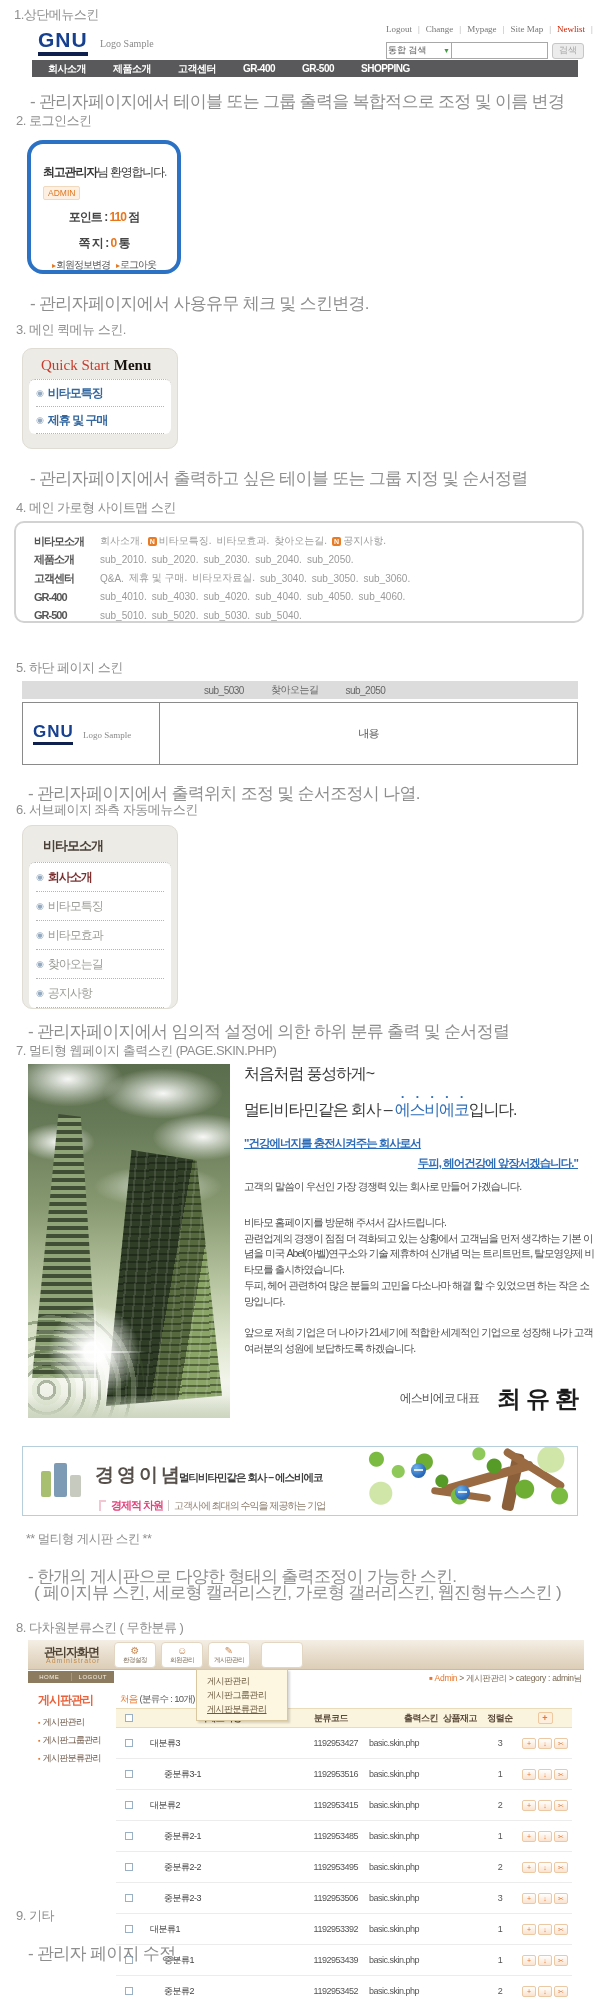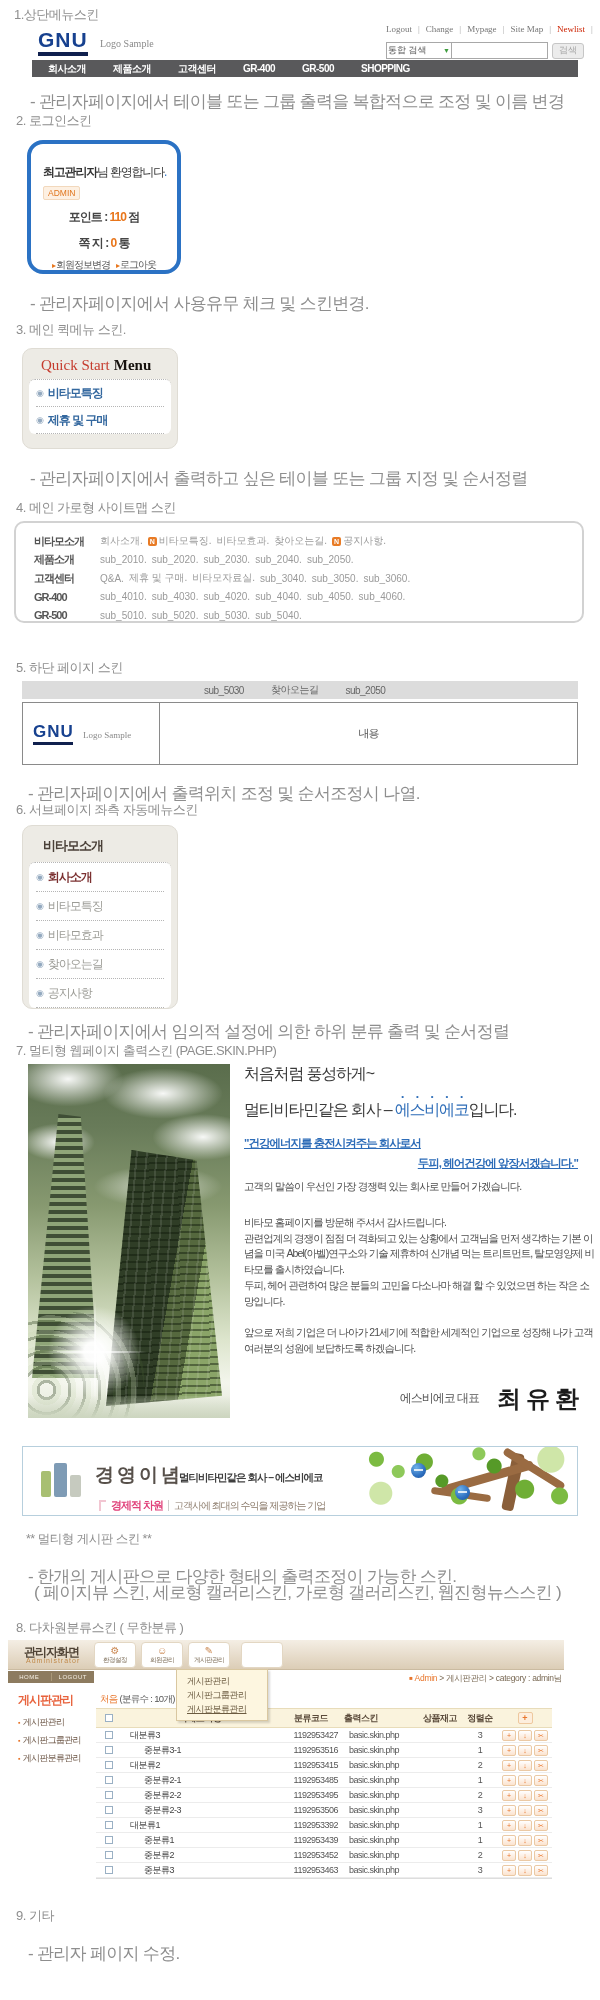--- a/index.html
+++ b/index.html
@@ -155,21 +155,21 @@
     radial-gradient(circle at 18% 36%,#8ec95a 0 6px,rgba(0,0,0,0) 7px),
     radial-gradient(circle at 55% 10%,#8ec95a 0 6px,rgba(0,0,0,0) 7px),
     radial-gradient(circle at 8% 18%,#7cbb42 0 7px,rgba(0,0,0,0) 8px),
     radial-gradient(circle at 38% 50%,#569a28 0 6px,rgba(0,0,0,0) 7px)}
   .orn{position:absolute;width:15px;height:15px;border-radius:50%;
        background:radial-gradient(circle at 35% 30%,#6fb1e8,#2d6fc0 60%,#1d4f92)}
   .orn::after{content:"";position:absolute;left:3px;top:6px;width:9px;height:2px;background:rgba(255,255,255,.8)}
   .o1{left:52px;top:16px}.o2{left:96px;top:38px}
 
   
-  .admin{position:absolute;top:1640px;left:8px;width:556px;height:253px;background:#fff}
+  .admin{position:absolute;top:1640px;left:28px;width:556px;height:253px;background:#fff}
   .ad-header{position:absolute;top:0;left:0;right:0;height:30px;
              background:linear-gradient(#f4eee4,#dccdb6);border-bottom:1px solid #cbbba1}
   .ad-title{position:absolute;left:16px;top:4px;font-size:12px;font-weight:bold;color:#4e4234;letter-spacing:-1px}
   .ad-sub{position:absolute;left:18px;top:17px;font-size:7px;color:#c08a4a;letter-spacing:1px}
   .ad-btns{position:absolute;left:86px;top:2px;display:flex;gap:5px}
   .ad-btn{width:42px;height:26px;background:#fff;border:1px solid #e3d7c3;border-radius:4px;cursor:pointer;
           display:flex;flex-direction:column;align-items:center;justify-content:center}
   .ad-btn .ic{font-size:10px;color:#cc8a54;line-height:1.1}
   .ad-btn .lb{font-size:6.5px;color:#7a6a55;letter-spacing:-0.5px;white-space:nowrap}
   .ad-btn.empty{cursor:default}
@@ -188,29 +188,29 @@
   .ad-side-item{font-size:9px;color:#6b5545;letter-spacing:-0.7px;cursor:pointer;white-space:nowrap}
   .ad-side-item::before{content:"\25AA";color:#e8762c;margin-right:3px;font-size:7px}
   .ad-listinfo{position:absolute;left:92px;top:53px;font-size:9.5px;color:#555;letter-spacing:-0.7px}
   .ad-listinfo .first{color:#e8762c}
   .ad-table{position:absolute;left:88px;top:68px;width:456px;border-bottom:1px solid #ddd}
   .ad-thead{display:flex;align-items:center;height:20px;background:#faf3dd;border-top:1px solid #e8dcba;
             border-bottom:1px solid #e8dcba;font-size:9px;font-weight:bold;color:#5a4a3a}
   .c-cb{width:26px;display:flex;justify-content:center;flex:none}
   .c-name{flex:1;text-align:center;letter-spacing:-0.5px}
   .c-code{width:66px;text-align:center;flex:none;letter-spacing:-0.5px}
-  .c-skin{width:74px;text-align:left;flex:none;letter-spacing:-0.5px}
+  .c-skin{width:74px;text-align:right;flex:none;letter-spacing:-0.5px}
   .c-stock{width:44px;text-align:center;flex:none;letter-spacing:-0.5px}
   .c-order{width:36px;text-align:center;flex:none;letter-spacing:-0.5px}
   .c-act{width:54px;display:flex;justify-content:center;align-items:center;flex:none}
   .cbx{width:8px;height:8px;border:1px solid #9ab0c4;background:#fff;display:inline-block;cursor:pointer}
   .hplus{width:15px;height:12px;background:#fdeedd;border:1px solid #eec89e;border-radius:2px;
          color:#e8762c;font-size:9px;line-height:10px;text-align:center;cursor:pointer}
   .hplus::before{content:"+"}
-  .ad-row{display:flex;align-items:center;height:15px;border-bottom:1px solid #ececec;font-size:9px;color:#555}
+  .ad-row{display:flex;align-items:center;height:31px;border-bottom:1px solid #ececec;font-size:9px;color:#555}
   .ad-row .c-name{text-align:left;padding-left:8px;color:#444;letter-spacing:-0.5px}
   .ad-row .c-name.indent{padding-left:22px}
   .ad-row .c-code{text-align:right;padding-right:6px}
   .ad-row .c-skin{text-align:left;padding-left:5px}
   .rbtn{width:14px;height:11px;margin:0 1px;background:linear-gradient(#fff,#fbe3cf);border:1px solid #ebc9a4;
         border-radius:2px;font-size:7px;color:#e8762c;line-height:9px;text-align:center;cursor:pointer}
   .rbtn-add::before{content:"+"}
   .rbtn-down::before{content:"\2193"}
   .rbtn-cut::before{content:"\2702"}
 </style>

